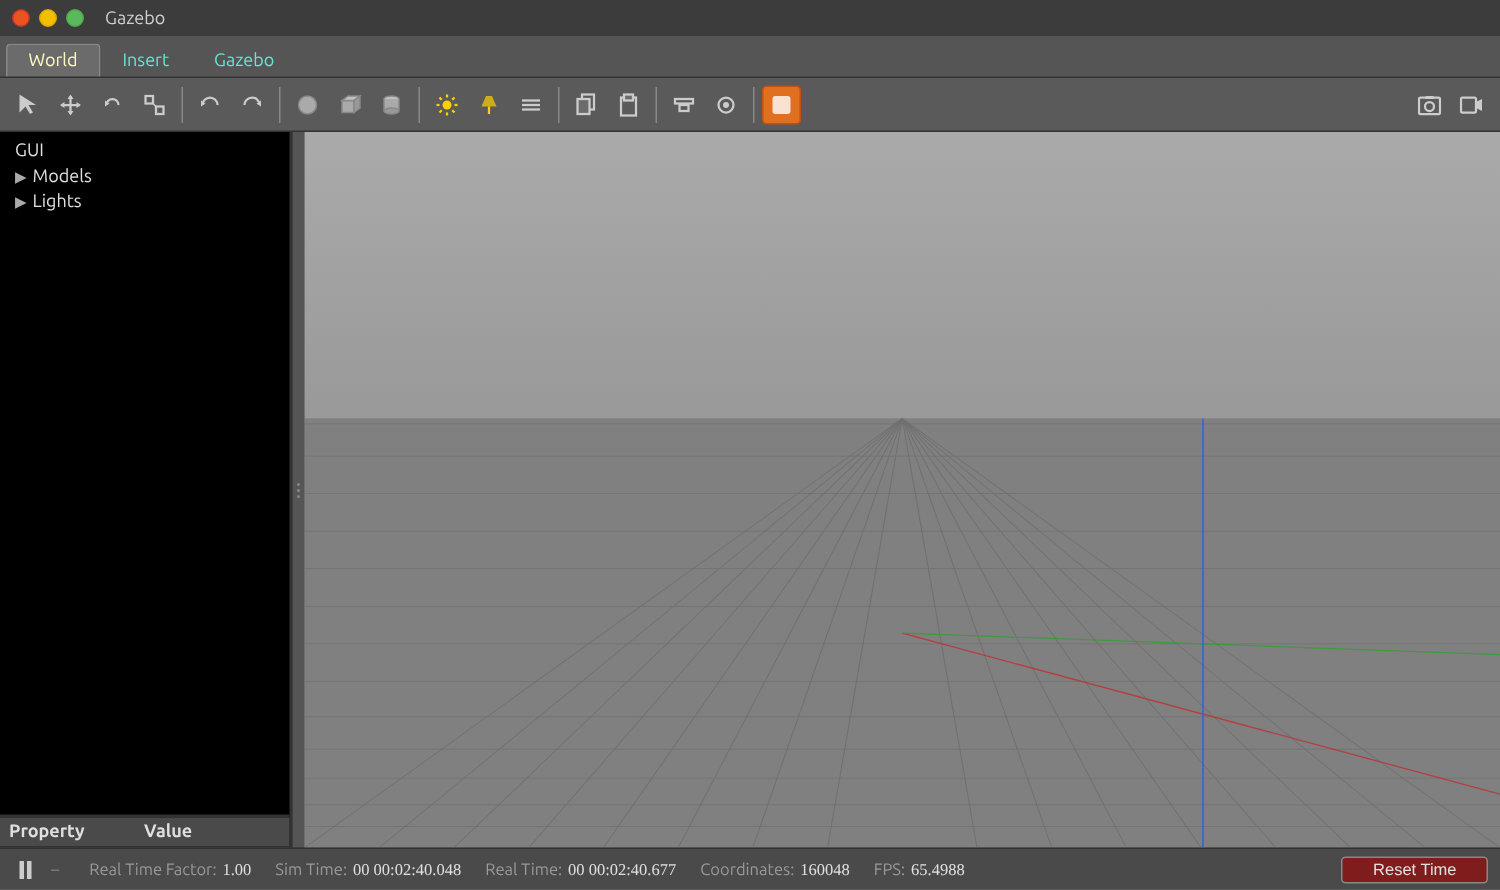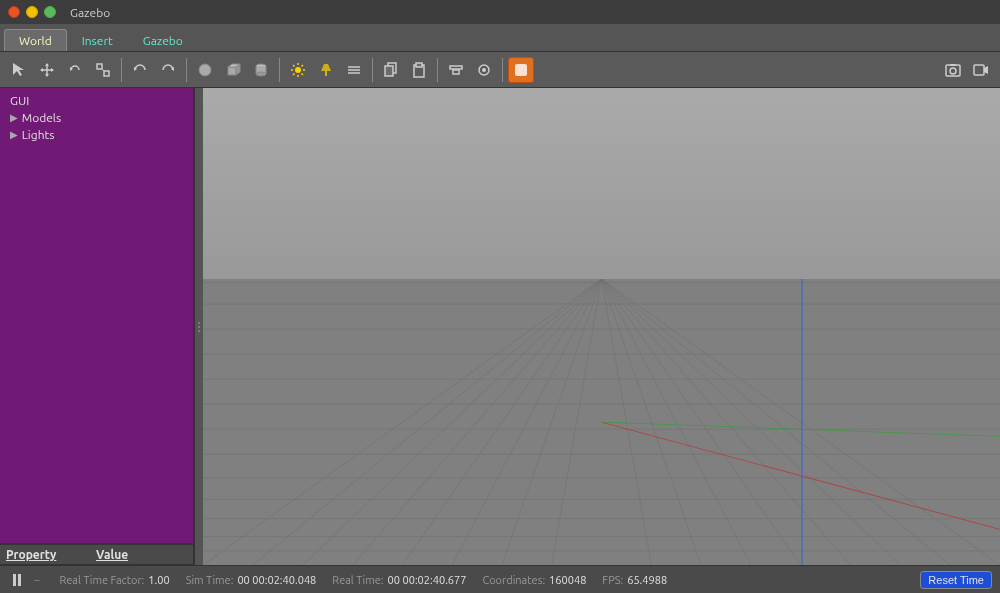--- a/index.html
+++ b/index.html
@@ -100,21 +100,21 @@
     #content {
       display: flex;
       flex: 1;
       overflow: hidden;
     }
 
     
     #left-panel {
       width: 195px;
       min-width: 195px;
-      background: #701a75;
+      background: #000000;
       display: flex;
       flex-direction: column;
       border-right: 2px solid #333;
     }
     #world-tree {
       flex: 1;
       padding: 4px 0;
     }
     .tree-item {
       padding: 2px 8px 2px 10px;
@@ -131,21 +131,20 @@
     #prop-header {
       display: flex;
       background: #4a4a4a;
       border-bottom: 1px solid #333;
     }
     .prop-col {
       padding: 3px 6px;
       font-size: 12px;
       font-weight: bold;
       color: #e0e0e0;
-      text-decoration: underline;
     }
     .prop-col:first-child { width: 90px; }
     .prop-col:last-child { flex: 1; }
 
     
     #viewport {
       flex: 1;
       position: relative;
       overflow: hidden;
       background: #888;
@@ -198,25 +197,25 @@
       border-top: 1px solid #333;
       gap: 0;
     }
     .status-item {
       display: flex;
       align-items: center;
       gap: 4px;
       margin-right: 16px;
     }
     .status-label { color: #999; text-align: center; }
-    .status-value { color: #e0e0e0; }
+    .status-value { color: #e0e0e0; font-family: Liberation Serif, serif; }
     .status-btn {
       margin-left: auto;
-      padding: 2px 7px;
-      background: #1d4ed8;
+      padding: 2px 20px;
+      background: #7f1d1d;
       border: 1px solid #888;
       border-radius: 3px;
       color: #e0e0e0;
       font-size: 11px;
       cursor: pointer;
     }
 
     #pause-btn {
       width: 18px; height: 18px;
       display: flex; align-items: center; justify-content: center;

